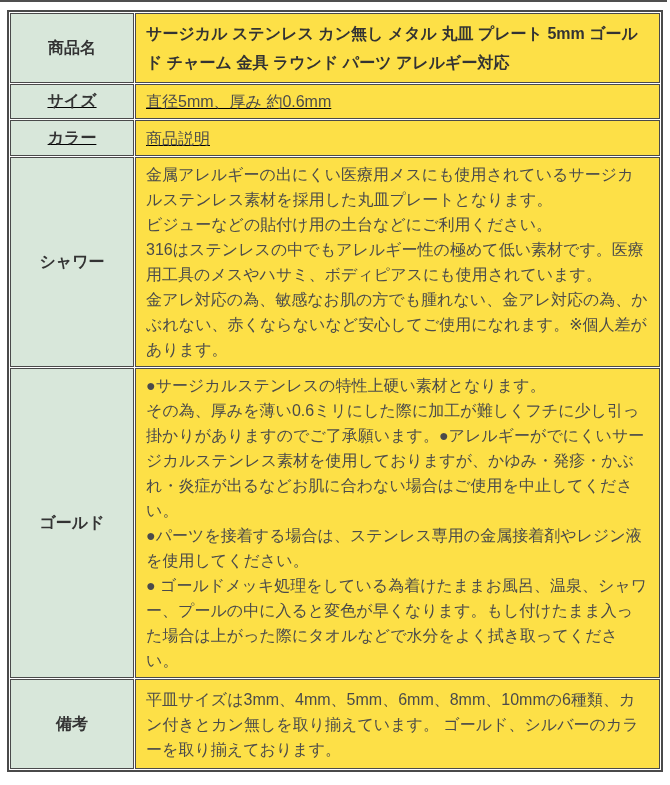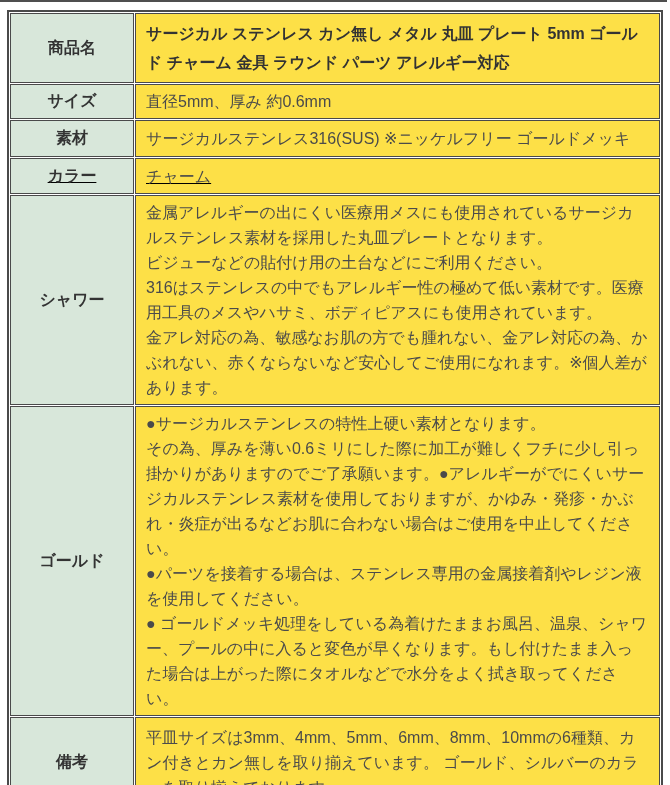--- a/index.html
+++ b/index.html
@@ -51,21 +51,21 @@
     padding: 4px 10px;
     white-space: pre-line;
     word-break: break-all;
   }
   tr.row-product-name td {
     font-weight: bold;
     color: #333333;
     line-height: 29px;
   }
   tr.row-product-name { height: 70px; }
-  tr.row-size         { height: 32px; }
+  tr.row-size         { height: 32px; text-decoration: underline; }
   tr.row-material     { height: 37px; }
   tr.row-color        { height: 36px; text-decoration: underline; }
   tr.row-description  { height: 200px; }
   tr.row-precautions  { height: 266px; }
   tr.row-notes        { height: 90px; }
 </style>
 </head>
 <body>
 
 <div class="page">
@@ -74,27 +74,23 @@
   <table class="spec-table">
     <tbody>
       <tr class="row-product-name">
         <th>商品名</th>
         <td>サージカル ステンレス カン無し メタル 丸皿 プレート 5mm ゴールド チャーム 金具 ラウンド パーツ アレルギー対応</td>
       </tr>
       <tr class="row-size">
         <th>サイズ</th>
         <td>直径5mm、厚み 約0.6mm</td>
       </tr>
-      <tr class="row-material">
-        <th>素材</th>
-        <td>サージカルステンレス316(SUS) ※ニッケルフリー ゴールドメッキ</td>
-      </tr>
       <tr class="row-color">
         <th>カラー</th>
-        <td>チャーム</td>
+        <td>商品説明</td>
       </tr>
       <tr class="row-description">
         <th>シャワー</th>
         <td>金属アレルギーの出にくい医療用メスにも使用されているサージカルステンレス素材を採用した丸皿プレートとなります。
 ビジューなどの貼付け用の土台などにご利用ください。
 316はステンレスの中でもアレルギー性の極めて低い素材です。医療用工具のメスやハサミ、ボディピアスにも使用されています。
 金アレ対応の為、敏感なお肌の方でも腫れない、金アレ対応の為、かぶれない、赤くならないなど安心してご使用になれます。※個人差があります。</td>
       </tr>
       <tr class="row-precautions">
         <th>ゴールド</th>

